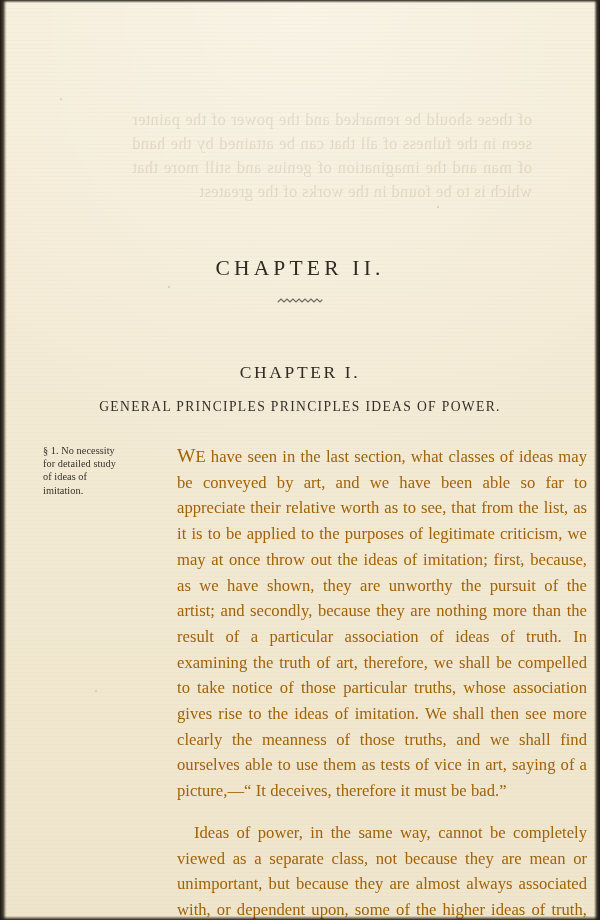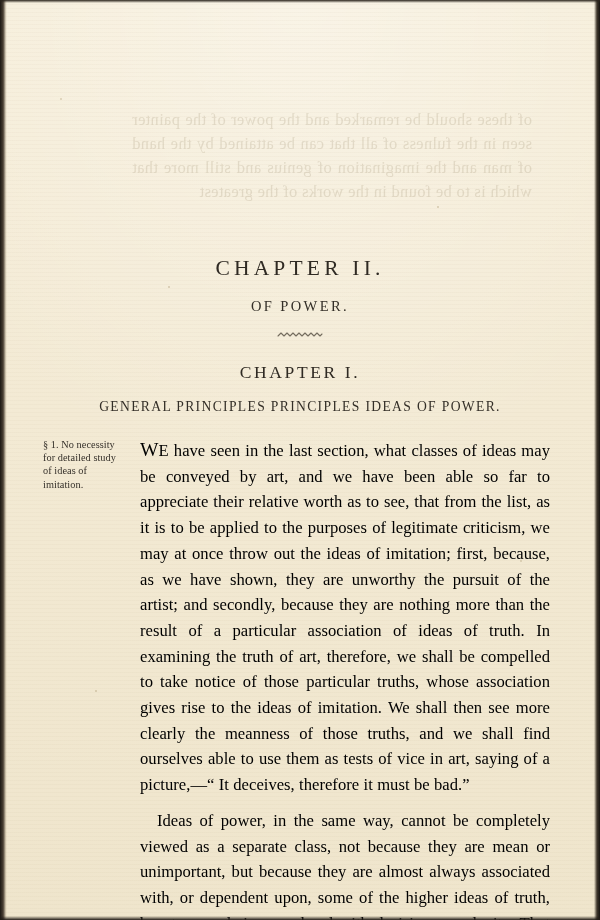--- a/index.html
+++ b/index.html
@@ -175,39 +175,40 @@
   #text-body {
     position: absolute;
     top: 428px;
     left: 0;
     width: 600px;
     height: 470px;
   }
   .para-block {
     position: relative;
     width: 540px;
+    padding-left: 31px;
   }
   .side-note {
     position: absolute;
     left: 43px;
     width: 83px;
     font-size: 10.3px;
     line-height: 13.2px;
     color: #35302a;
     text-align: left;
     letter-spacing: 0.05px;
   }
   .para-text {
-    margin: 10px;
+    margin: 16px;
     padding: 0 0 0 130px;
     width: 410px;
     box-sizing: content-box;
     font-size: 16.6px;
     line-height: 25.7px;
-    color: #000000;
+    color: #a16207;
     text-align: justify;
     text-align-last: left;
     letter-spacing: 0.02px;
     word-spacing: 0.2px;
   }
   .dropline { font-variant: small-caps; }
   .dropcap-w {
     font-size: 19.5px;
     line-height: 0;
   }
@@ -228,21 +229,20 @@
 <div id="scan-page">
 
   <div id="paper-tone"></div>
   <div id="paper-grain"></div>
 
   <div id="bleed-through">of these should be remarked and the power of the painter seen in the fulness of all that can be attained by the hand of man and the imagination of genius and still more that which is to be found in the works of the greatest</div>
 
 
   <div id="section-block">
     <h1 id="section-title">CHAPTER II.</h1>
-    <h2 id="section-subtitle">OF POWER.</h2>
     <div id="ornament">
       <svg viewBox="0 0 46 9" xmlns="http://www.w3.org/2000/svg">
         <path d="M1 6 L4 3 L7 6 L10 3 L13 6 L16 3 L19 6 L22 3 L25 6 L28 3 L31 6 L34 3 L37 6 L40 3 L43 6 L45 4" fill="none" stroke="#443c30" stroke-width="1.1" stroke-linecap="round" stroke-linejoin="round"></path>
       </svg>
     </div>
   </div>
 
   <div id="chapter-block">
     <h2 id="chapter-title">CHAPTER I.</h2>
     <h3 id="chapter-subject">GENERAL PRINCIPLES PRINCIPLES IDEAS OF POWER.</h3>

